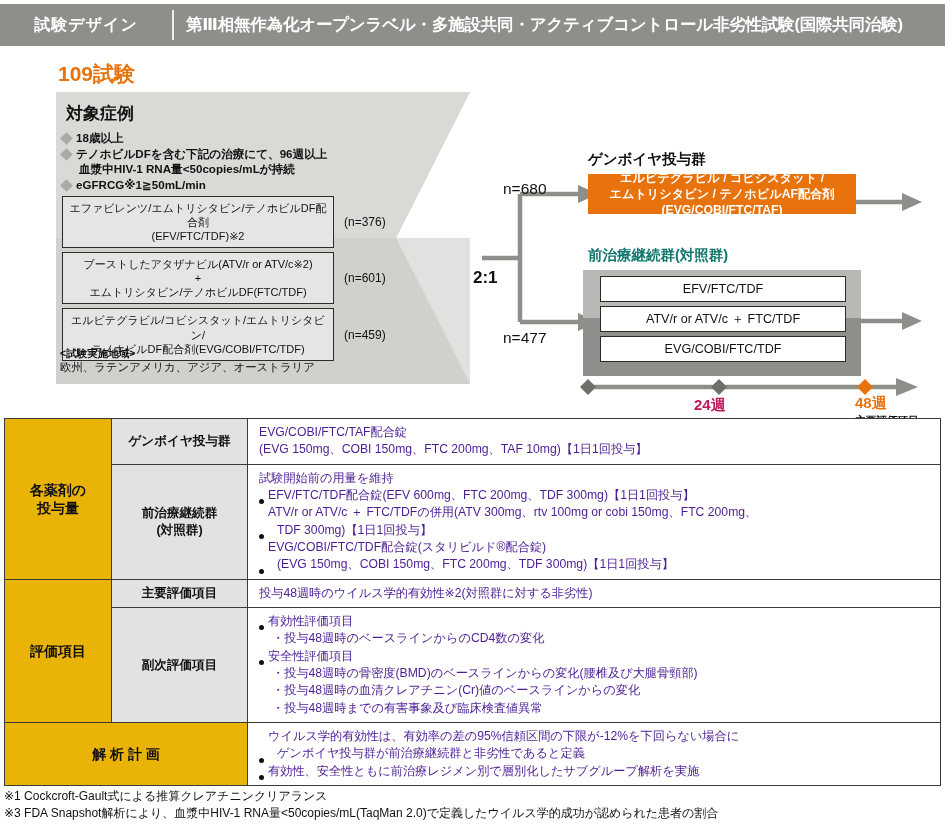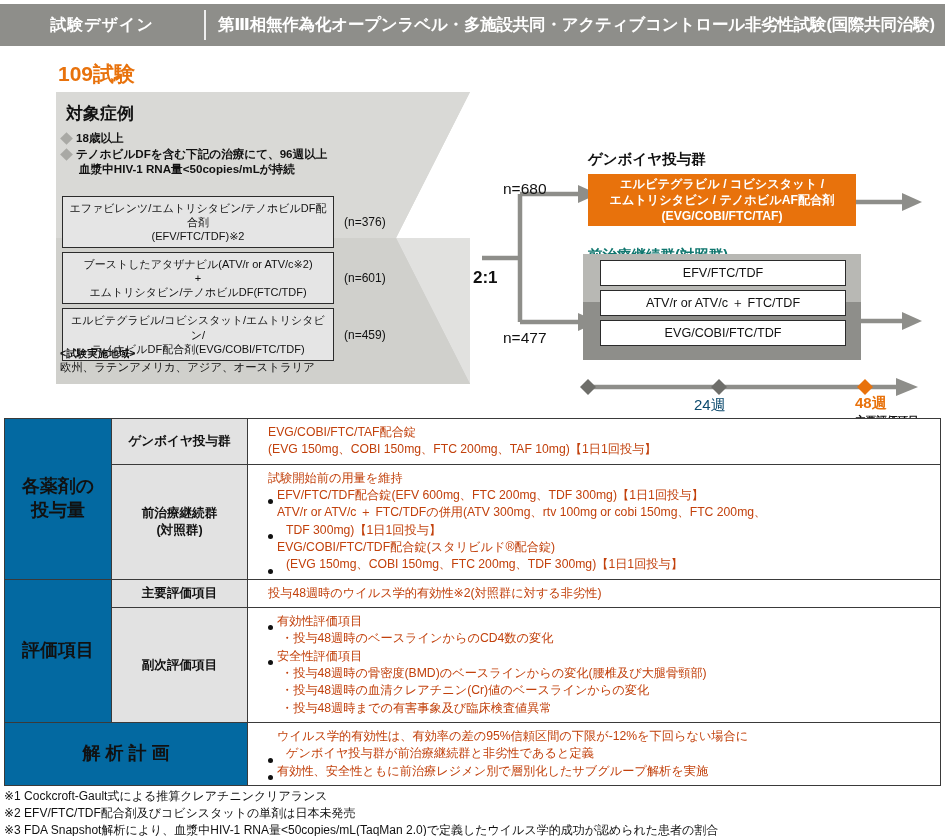--- a/index.html
+++ b/index.html
@@ -9,21 +9,21 @@
     color:#1a1a1a;overflow:hidden;position:relative;
   }
   .page{position:relative;width:945px;height:836px;}
 
   
   .hdr{
     position:absolute;left:0;top:4px;width:945px;height:42px;
     background:#8e8e8a;display:flex;align-items:center;
   }
   .hdr-label{
-    width:204px;text-align:center;color:#ffffff;
+    width:172px;text-align:center;color:#ffffff;
     font-size:16px;font-weight:bold;letter-spacing:1px;
   }
   .hdr-div{width:2px;height:30px;background:#ffffff;opacity:.85;}
   .hdr-title{
     flex:1;color:#ffffff;font-size:16.5px;font-weight:bold;
     padding-left:12px;letter-spacing:-0.2px;white-space:nowrap;
   }
 
   
   .diagram{position:absolute;left:0;top:46px;width:945px;height:370px;}
@@ -64,56 +64,56 @@
   
   .ratio{position:absolute;left:473px;top:222px;font-size:17px;font-weight:bold;color:#111;}
   .branch{position:absolute;left:460px;top:100px;width:200px;height:220px;}
 
   .n-top{position:absolute;left:503px;top:134px;font-size:15.5px;color:#111;}
   .n-bot{position:absolute;left:503px;top:283px;font-size:15.5px;color:#111;text-align:right;}
 
   
   .arm1-title{position:absolute;left:588px;top:104px;font-size:14.5px;font-weight:bold;color:#111;}
   .arm1-box{
-    position:absolute;left:588px;top:128px;width:268px;height:52px;
+    position:absolute;left:588px;top:128px;width:268px;height:40px;
     background:#e8720c;color:#ffffff;display:flex;align-items:center;justify-content:center;
     text-align:center;font-size:12.2px;font-weight:bold;line-height:1.32;
   }
   .arm2-title{position:absolute;left:588px;top:200px;font-size:14.5px;font-weight:bold;color:#0f766e;}
-  .ctrl-wrap{position:absolute;left:583px;top:208px;width:278px;height:136px;}
+  .ctrl-wrap{position:absolute;left:583px;top:224px;width:278px;height:136px;}
   .ctrl-bg-top{position:absolute;left:0;top:0;width:278px;height:48px;background:#b8b8b4;}
   .ctrl-bg-bot{position:absolute;left:0;top:48px;width:278px;height:58px;background:#8e8e8a;}
   .ctrl-box{
     position:absolute;left:17px;width:244px;height:24px;background:#ffffff;
     border:1.4px solid #2b2b2b;display:flex;align-items:center;justify-content:center;
     font-size:12.6px;color:#111;
   }
   .cb1{top:6px;} .cb2{top:36px;} .cb3{top:66px;}
 
   .arrow-r1{position:absolute;left:856px;top:147px;}
   .arrow-r2{position:absolute;left:856px;top:266px;}
 
   
   .timeline{position:absolute;left:578px;top:330px;width:340px;height:22px;}
-  .tl-lbl-24{position:absolute;left:694px;top:350px;font-size:15px;color:#0c4a6e;font-weight:normal;}
+  .tl-lbl-24{position:absolute;left:694px;top:350px;font-size:15px;color:#be185d;font-weight:bold;}
   .tl-lbl-48{position:absolute;left:855px;top:348px;font-size:15px;color:#e8720c;font-weight:bold;}
   .tl-sub{position:absolute;left:835px;top:368px;font-size:10.6px;line-height:1.28;color:#111;font-weight:bold;text-align:center;width:104px;}
 
   
   .tbl{position:absolute;left:4px;top:418px;width:937px;border-collapse:collapse;}
   .tbl td{border:1.1px solid #3a3a3a;vertical-align:middle;}
   .c-lab{
-    background:#0369a1;text-align:center;font-size:18px;font-weight:bold;
+    background:#eab308;text-align:center;font-size:14px;font-weight:bold;
     width:104px;line-height:1.3;color:#111;
   }
   .c-sub{
     background:#e2e2e2;text-align:center;font-size:12.6px;font-weight:bold;
     width:133px;line-height:1.3;color:#111;
   }
-  .c-body{background:#ffffff;padding:5px 20px;font-size:12.2px;line-height:1.42;color:#c2410c;}
+  .c-body{background:#ffffff;padding:5px 11px;font-size:12.2px;line-height:1.42;color:#4c1d95;}
   .c-body .bl{display:flex;align-items:flex-end;}
   .c-body .bdot{flex:none;width:5px;height:5px;border-radius:50%;background:#111;margin:6px 4px 0 0;}
   .c-body .ind2{padding-left:13px;display:block;}
   .c-body .ind3{padding-left:9px;display:block;}
 
   
   .notes{position:absolute;left:4px;top:788px;width:937px;font-size:12px;line-height:1.42;color:#111;}
   .notes div{white-space:nowrap;}
 </style>
 </head>
@@ -146,20 +146,24 @@
       <div class="crit-row">
         <span class="dia"></span>
         <span class="crit-txt">18歳以上</span>
       </div>
       <div class="crit-row">
         <span class="dia"></span>
         <span class="crit-txt">
           <span>テノホビルDFを含む下記の治療にて、96週以上</span>
           <span class="ind">血漿中HIV-1 RNA量&lt;50copies/mLが持続</span>
         </span>
+      </div>
+      <div class="crit-row">
+        <span class="dia"></span>
+        <span class="crit-txt">eGFRCG※1≧50mL/min</span>
       </div>
     </div>
 
     <div class="regimens">
       <div class="reg-line">
         <div class="reg-box">
           <span>エファビレンツ/エムトリシタビン/テノホビルDF配合剤</span><br>
           <span>(EFV/FTC/TDF)※2</span>
         </div>
         <div class="reg-n">(n=376)</div>
@@ -328,17 +332,16 @@
           <span class="bdot"></span>
           <span>有効性、安全性ともに前治療レジメン別で層別化したサブグループ解析を実施</span>
         </div>
       </td>
     </tr>
   </tbody>
     </table>
 
   <div class="notes">
     <div>※1 Cockcroft-Gault式による推算クレアチニンクリアランス</div>
-    <div>※2 EFV/FTC/TDF配合剤及びコビシスタットの単剤は日本未発売</div>
     <div>※3 FDA Snapshot解析により、血漿中HIV-1 RNA量&lt;50copies/mL(TaqMan 2.0)で定義したウイルス学的成功が認められた患者の割合</div>
   </div>
 
 </div>
 
 </body></html>

